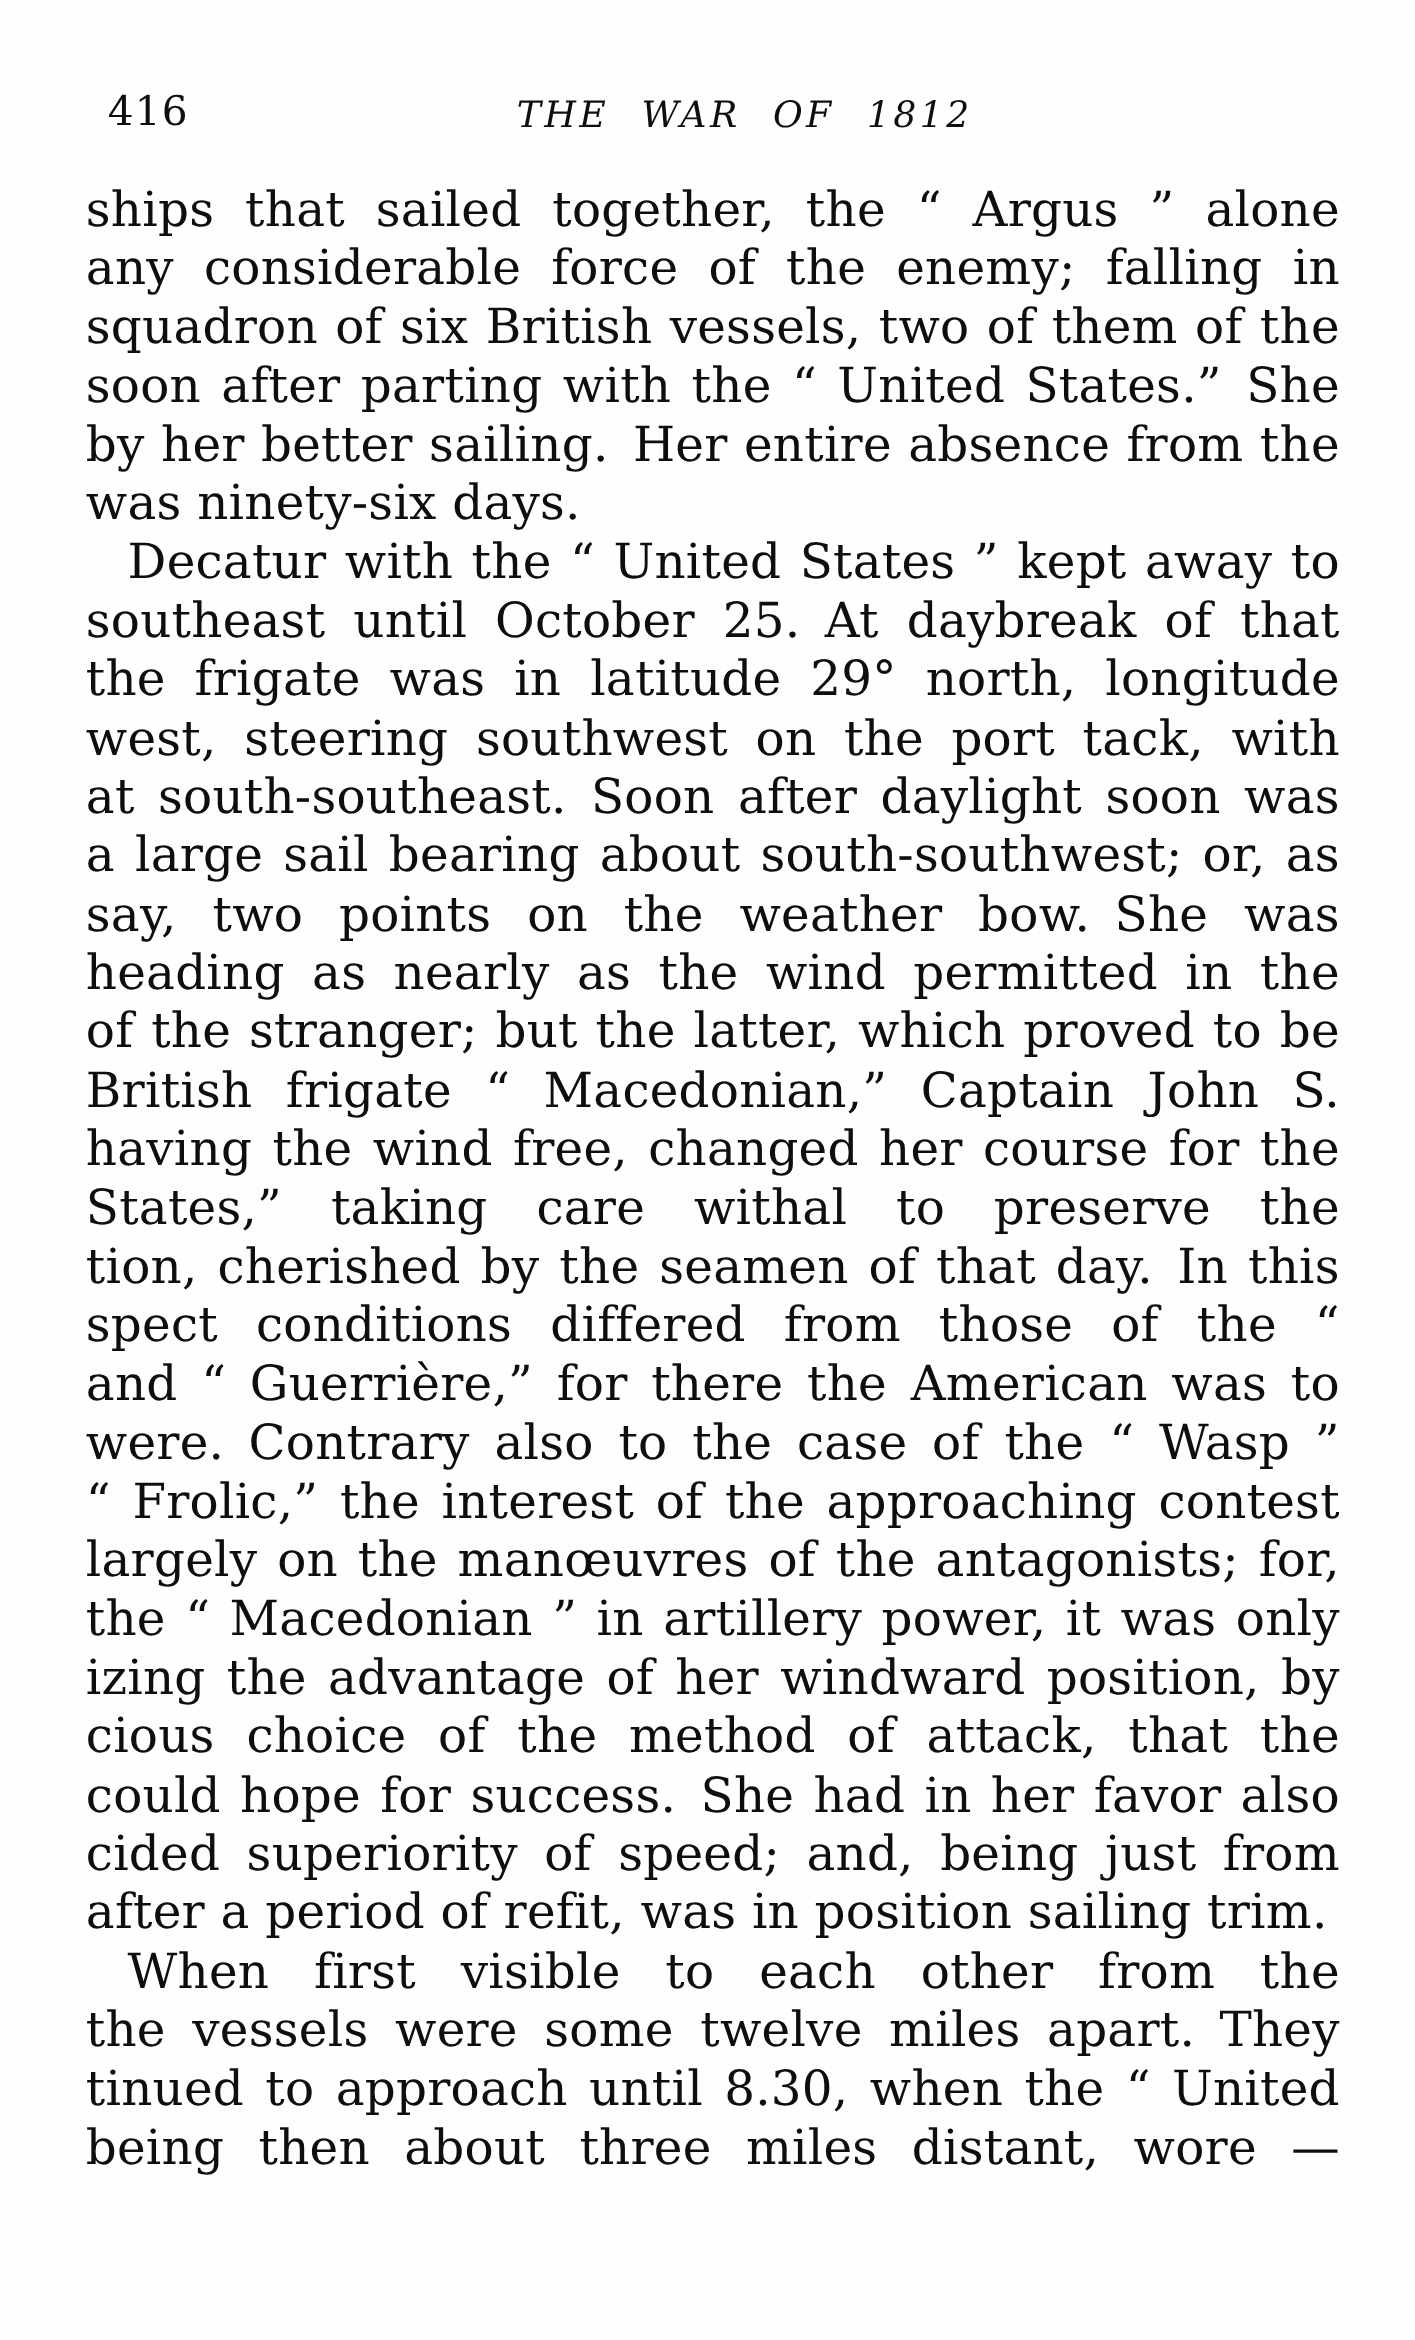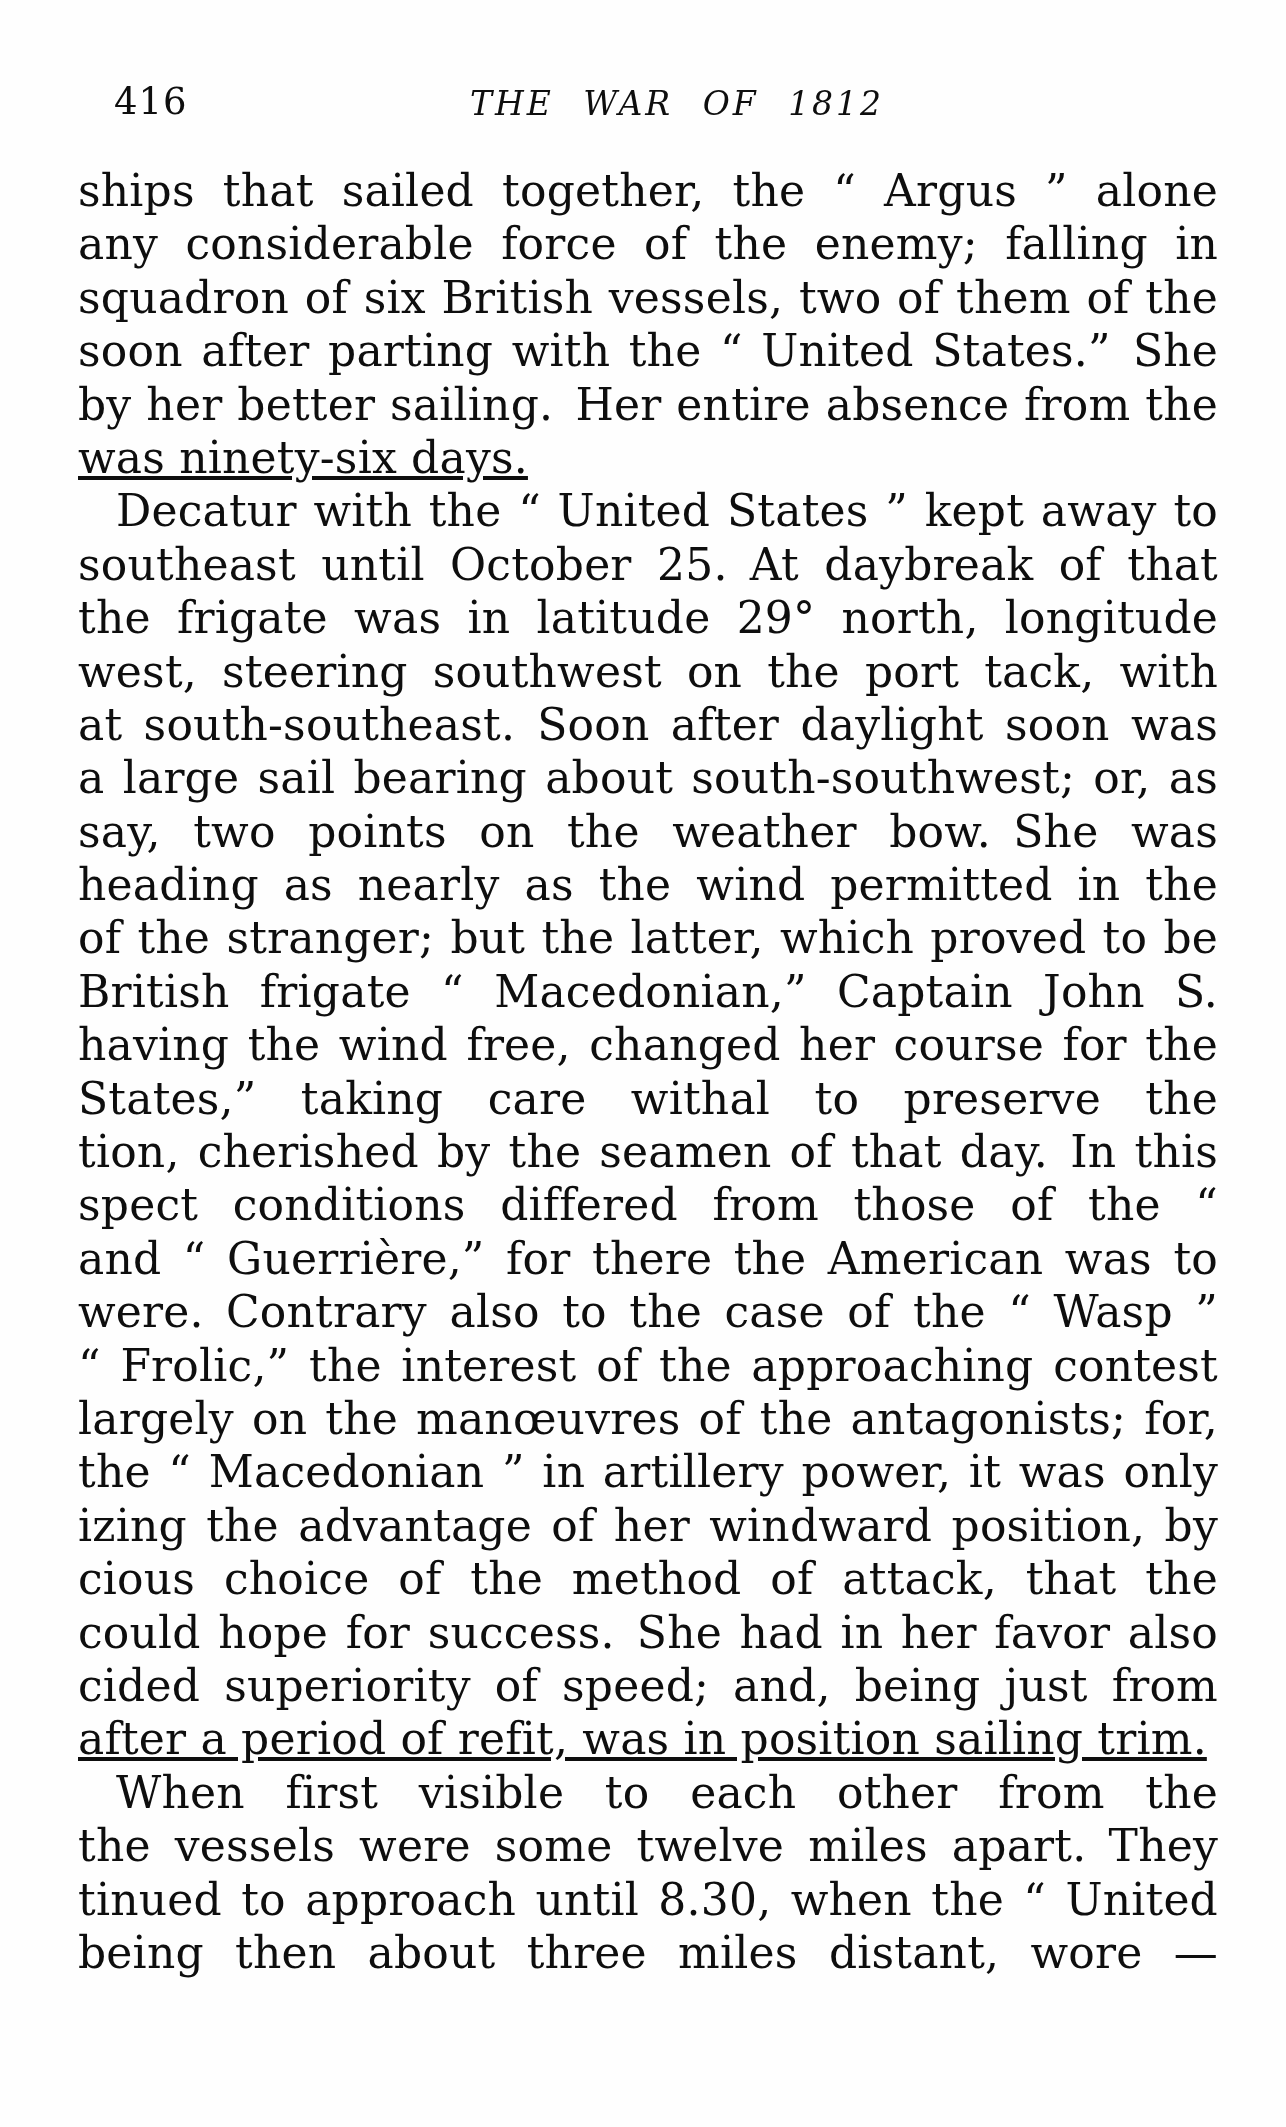--- a/index.html
+++ b/index.html
@@ -18,21 +18,21 @@
   }
   .header {
     position: absolute;
     top: 82px;
     left: 0;
     width: 100%;
     height: 44px;
   }
   .page-number {
     position: absolute;
-    left: 114px;
+    left: 98px;
     top: 0;
     font-size: 37px;
     line-height: 40px;
     letter-spacing: 1px;
   }
   .running-title {
     position: absolute;
     left: 34px;            
     top: 2px;
     width: 100%;
@@ -60,21 +60,20 @@
   }
   
   .line.just::after {
     content: "";
     display: inline-block;
     width: 100%;
   }
   .line.nojust {
     text-align: right;
     text-align-last: left;
-    text-decoration: underline;
   }
   .line.indent {
     text-indent: 38px;
   }
 </style>
 </head>
 <body>
 
 <div class="page">
   <div class="header">

